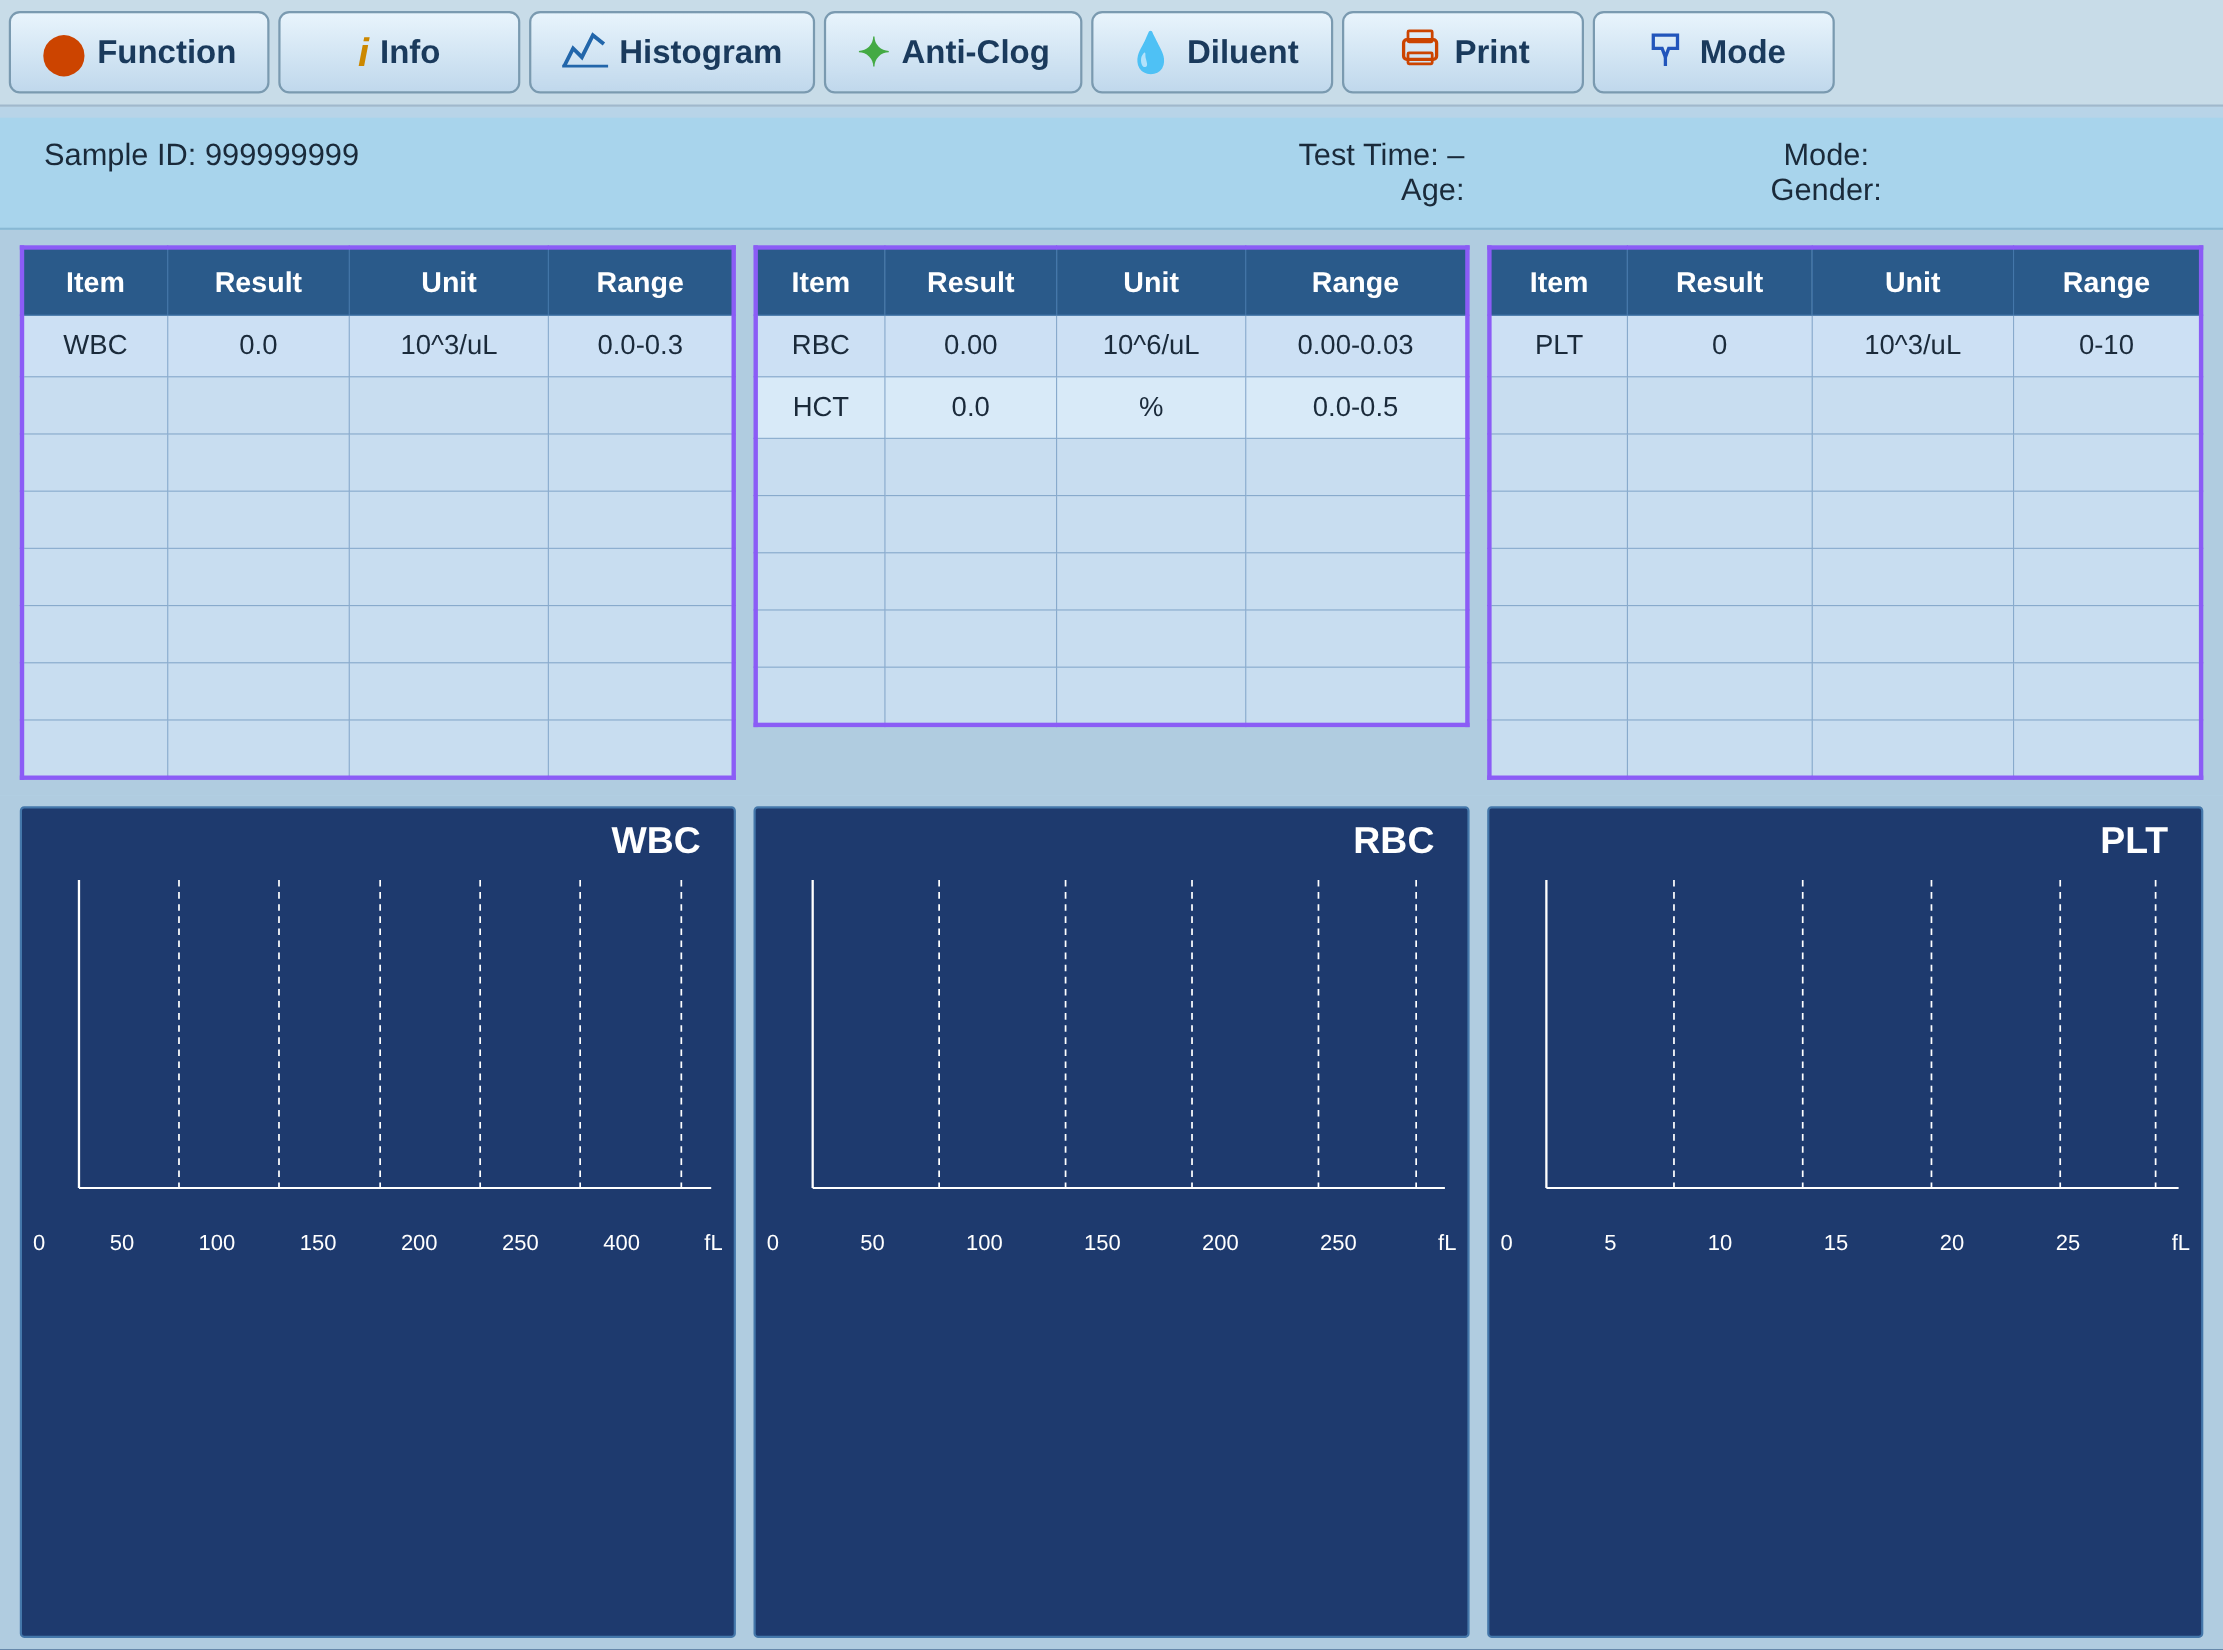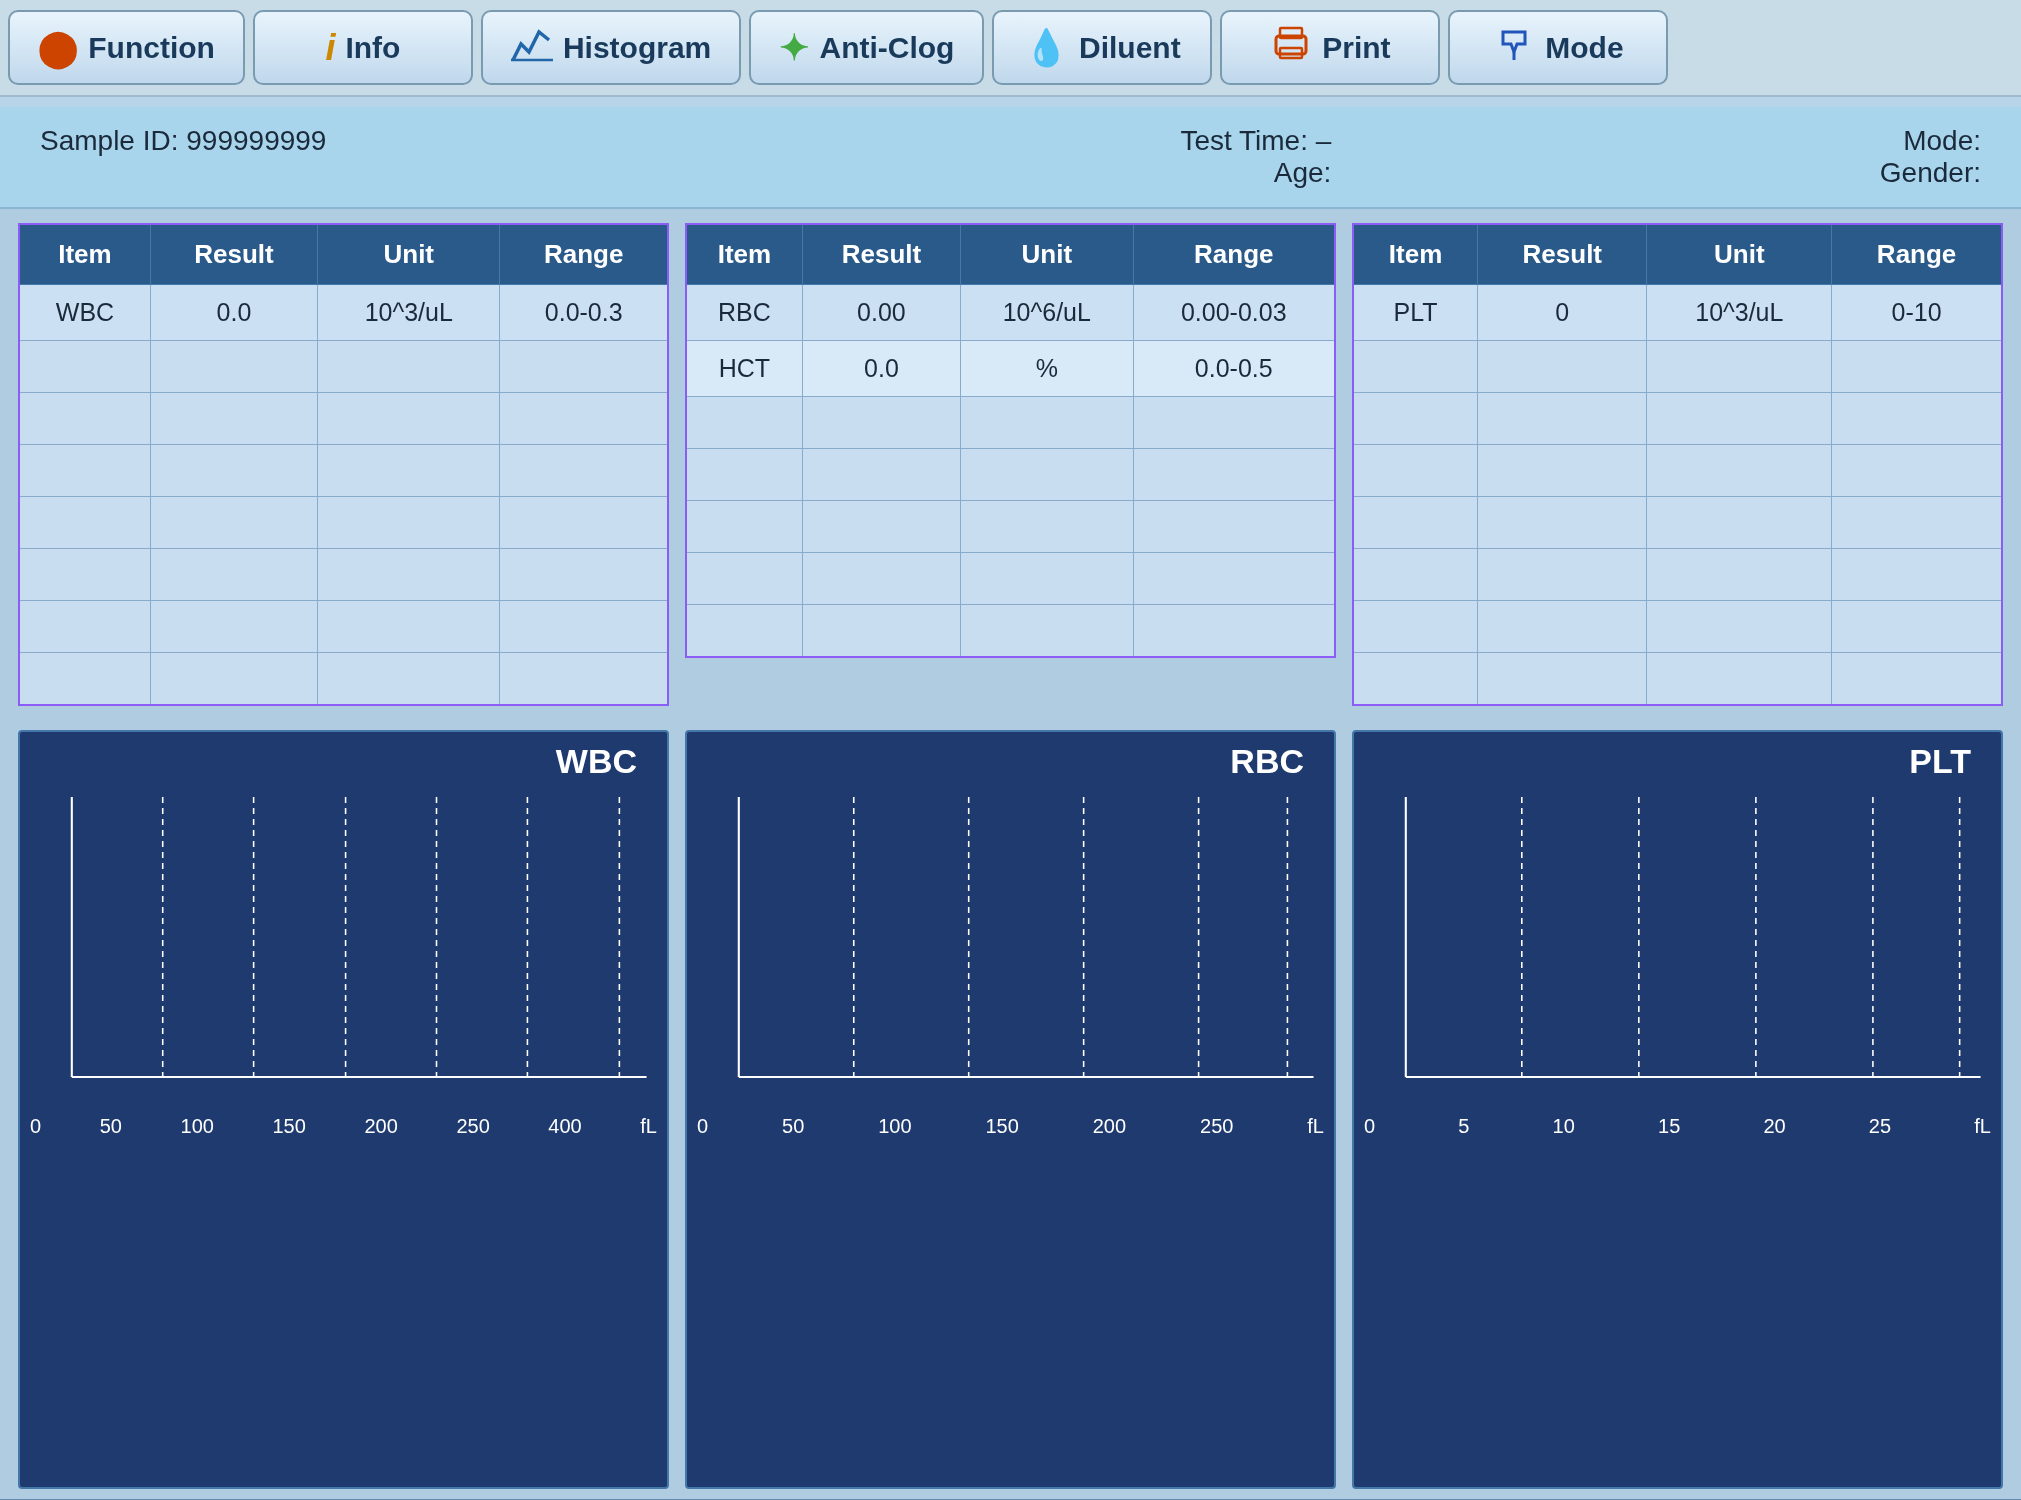--- a/index.html
+++ b/index.html
@@ -54,37 +54,37 @@
       gap: 8px;
       border-bottom: 2px solid #88b8d4;
       margin-top: 10px;
     }
     .info-bar .info-cell {
       font-size: 28px;
       color: #1a2a3a;
       font-weight: 500;
     }
     .info-bar .info-cell.center { text-align: right; }
-    .info-bar .info-cell.right { text-align: right; }
+    .info-bar .info-cell.right { text-align: center; }
 
     
     .tables-section {
       display: flex;
       gap: 0;
       padding: 14px 10px;
       background: #b0cce0;
     }
     .data-table-wrap {
       flex: 1;
       margin: 0 8px;
     }
     .data-table {
       width: 100%;
       border-collapse: collapse;
-      border: 2px solid #8b5cf6;
+      border: 4px solid #8b5cf6;
     }
     .data-table th {
       background: #2a5a8a;
       color: white;
       font-size: 26px;
       padding: 14px 8px;
       text-align: center;
       border: 1px solid #4477aa;
     }
     .data-table td {

